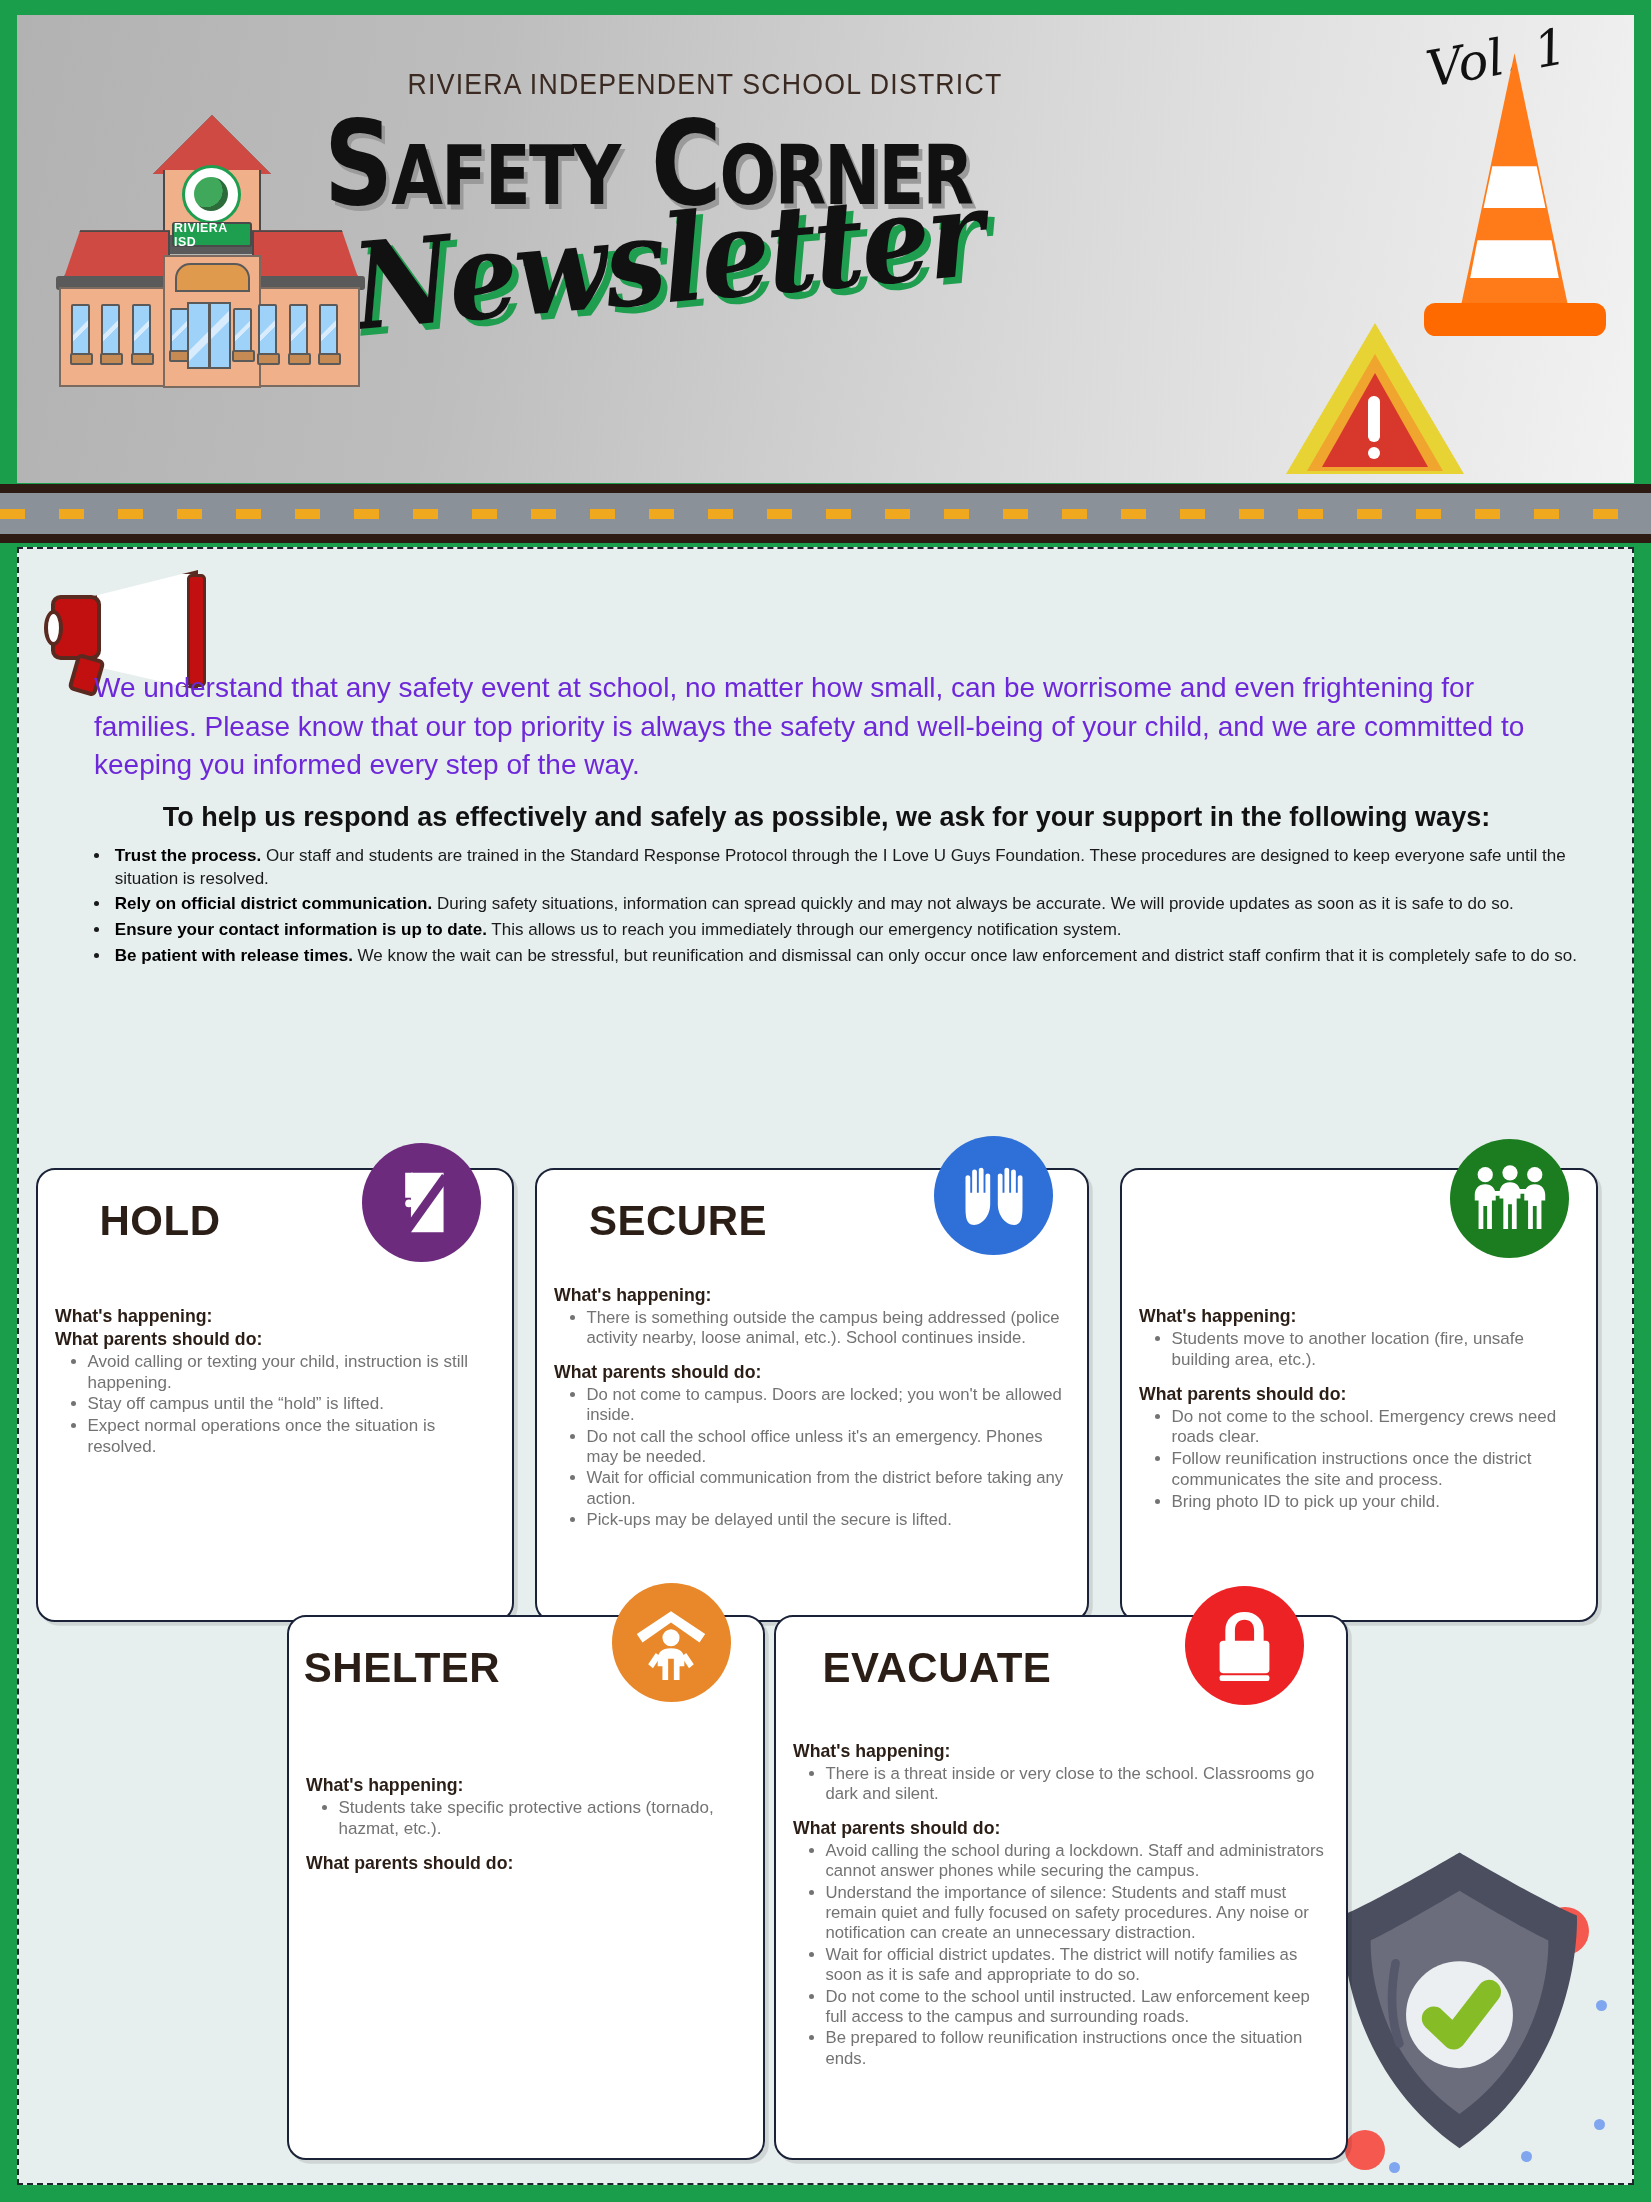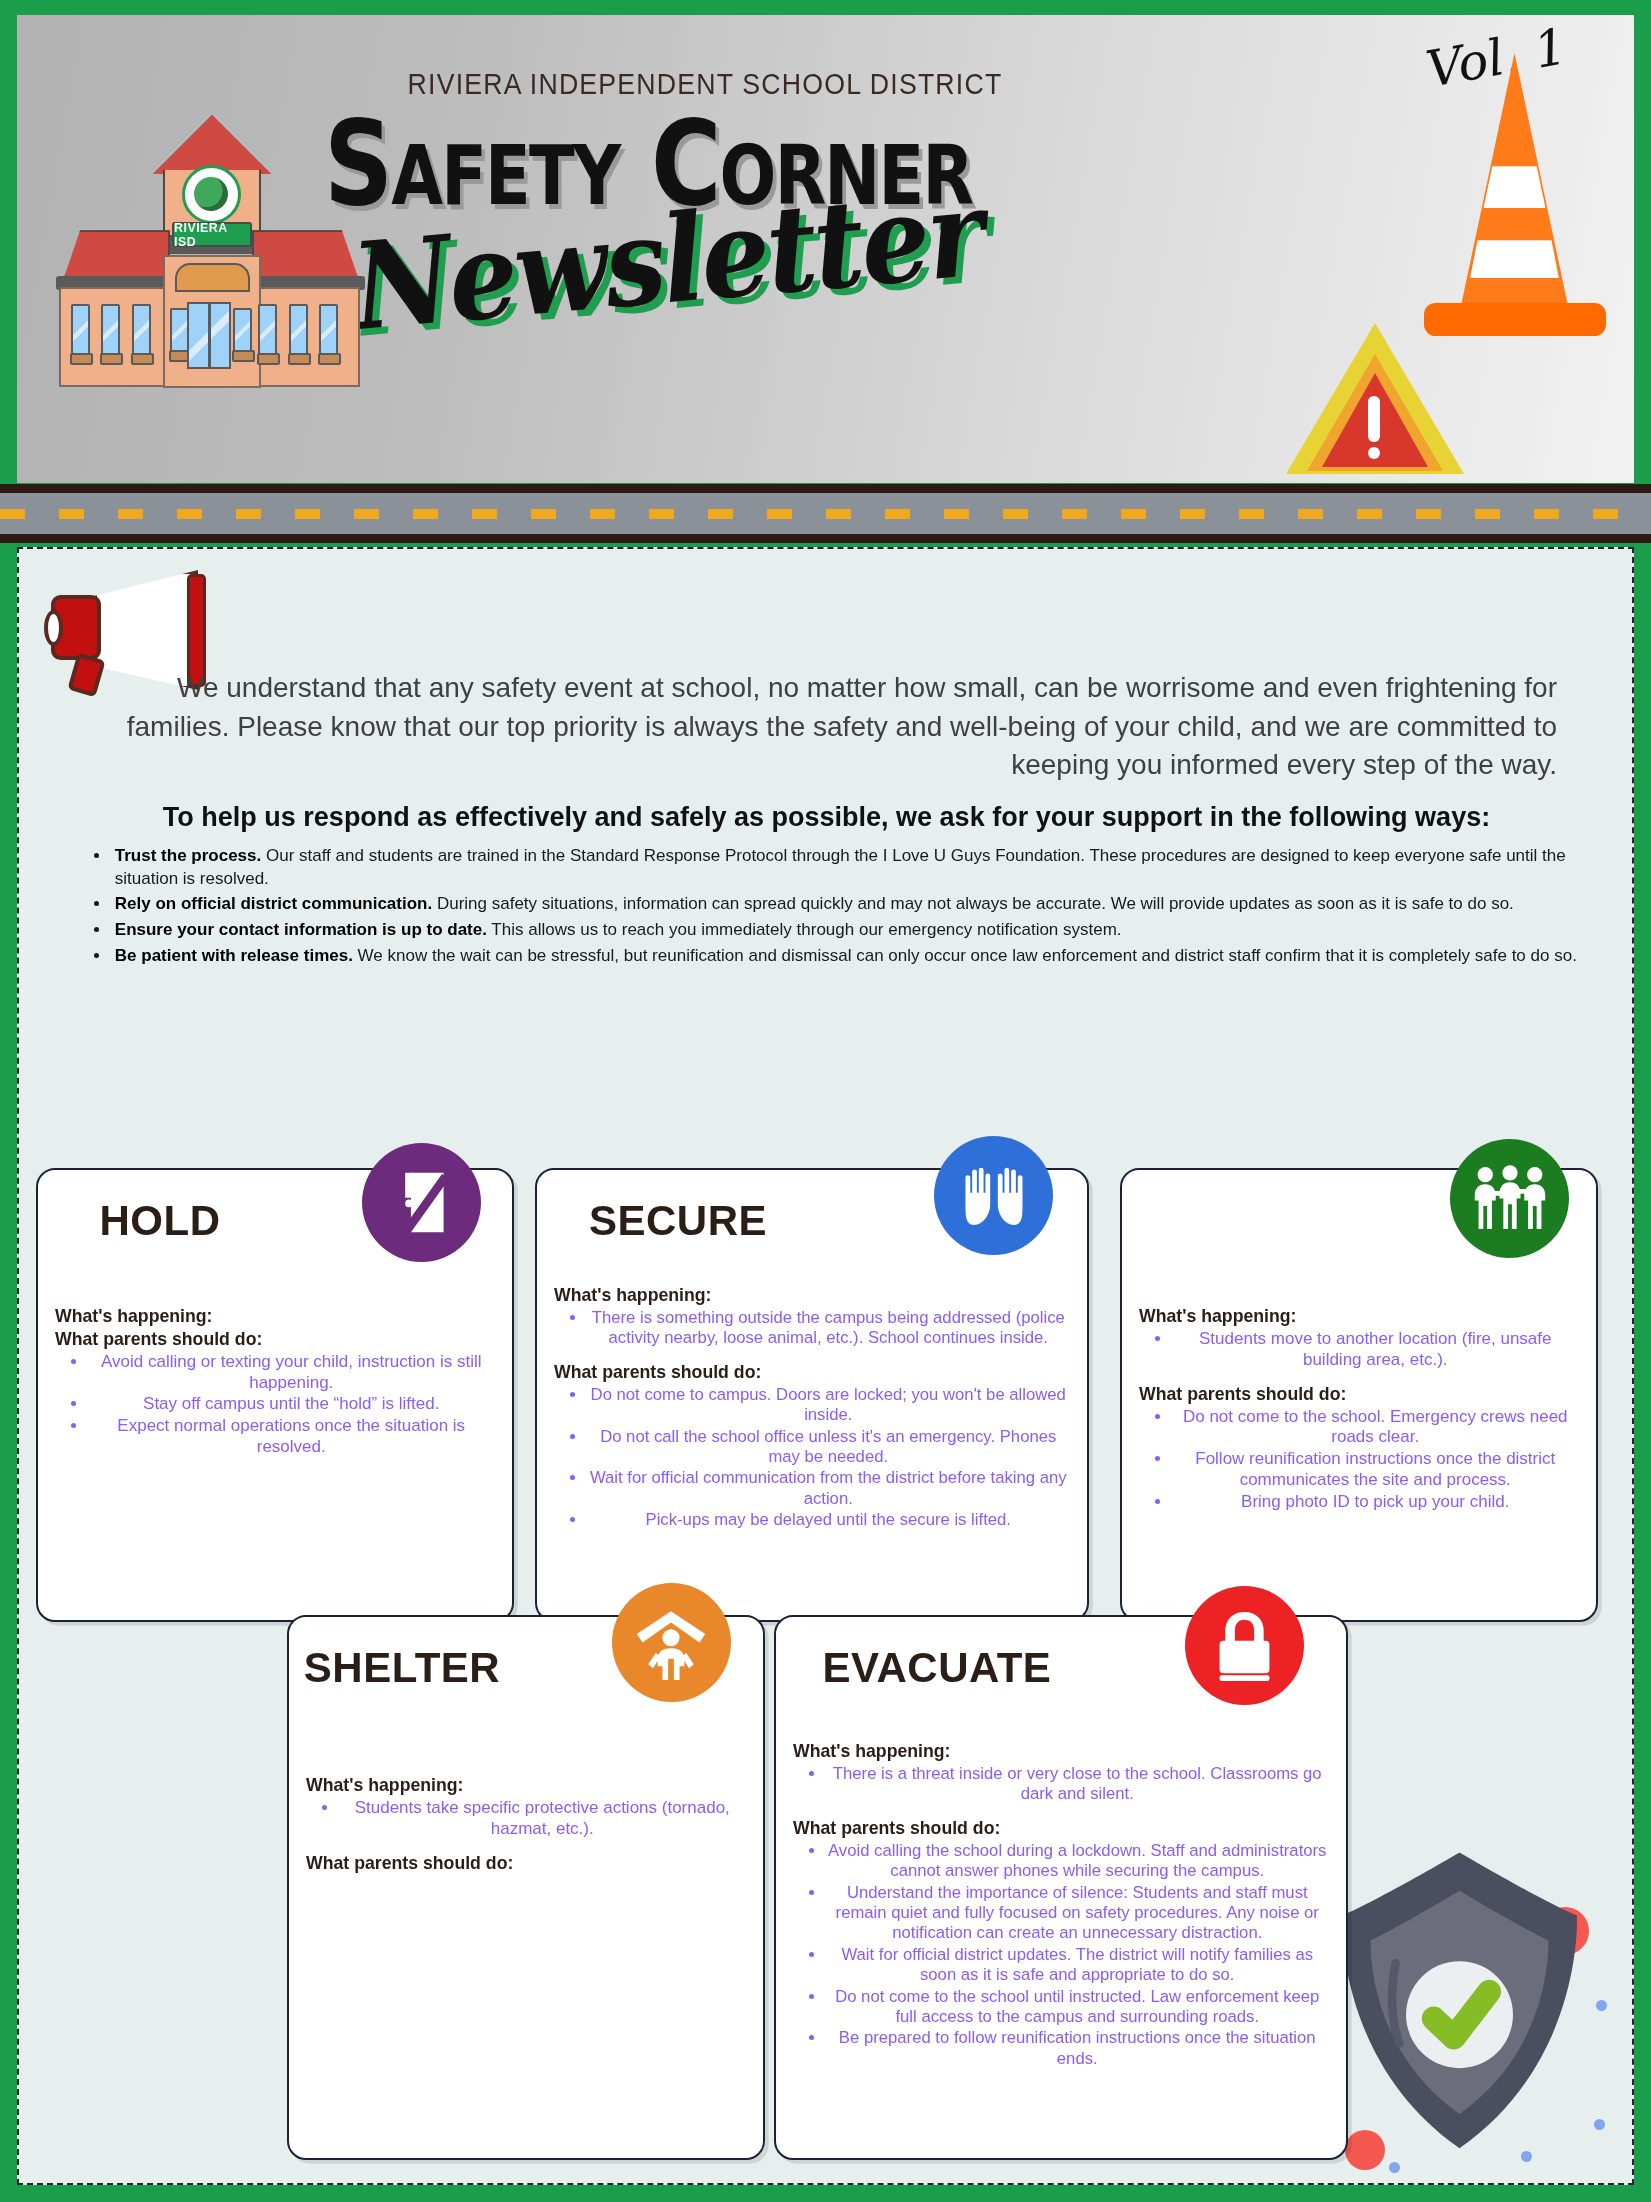--- a/index.html
+++ b/index.html
@@ -233,22 +233,22 @@
   }
   .banner-text {
     font-family: "Liberation Sans Narrow","Liberation Sans", sans-serif;
     font-size: 36px; font-weight: bold; color: #fff;
     letter-spacing: 0.6px; text-shadow: 1.9px 1.9px 0 #111;
     transform: scaleY(1.12);
   }
 
   .intro {
     position: absolute; left: 75px; top: 120px; width: 1463px;
-    text-align: right; font-size: 28px; line-height: 1.38;
-    color: #404040;
+    text-align: left; font-size: 28px; line-height: 1.38;
+    color: #6d28d9;
     font-family: "Liberation Sans", sans-serif;
   }
   .intro-lead {
     position: absolute; left: 57px; top: 253px; width: 1501px;
     text-align: center; font-size: 27px; font-weight: bold; color: #111;
   }
   .asklist {
     position: absolute; left: 92px; top: 296px; width: 1472px;
     font-size: 17px; line-height: 1.34; color: #1a1a1a;
     list-style: disc;
@@ -271,21 +271,21 @@
   .card-icon {
     position: absolute; border-radius: 50%;
     display: flex; align-items: center; justify-content: center;
   }
   .card-body { position: absolute; left: 0; width: 100%; padding: 0 17px; }
   .sec-head {
     font-size: 17.7px; font-weight: bold; color: #2b1e16;
     margin-bottom: 1.9px;
   }
   .sec-list { list-style: disc; margin: 0 0 13.4px 32.5px; }
-  .sec-list li { font-size: 17px; line-height: 1.22; color: #8b5cf6; margin-bottom: 1px; text-align: center; }
+  .sec-list li { font-size: 17px; line-height: 1.22; color: #737373; margin-bottom: 1px; }
 
   
   #card-hold      { left: 36px;  top: 1168px; width: 478px;  height: 454px; }
   #card-secure    { left: 535px; top: 1168px; width: 554px;  height: 454px; }
   #card-evacuate  { left: 1120px;top: 1168px; width: 478px;  height: 454px; }
   #card-shelter   { left: 287px; top: 1615px; width: 478px;  height: 545px; }
   #card-lockdown  { left: 774px; top: 1615px; width: 574px;  height: 545px; }
 
   #card-hold .card-title     { left:-115px; }
   #card-secure .card-title   { left:-134px; }

